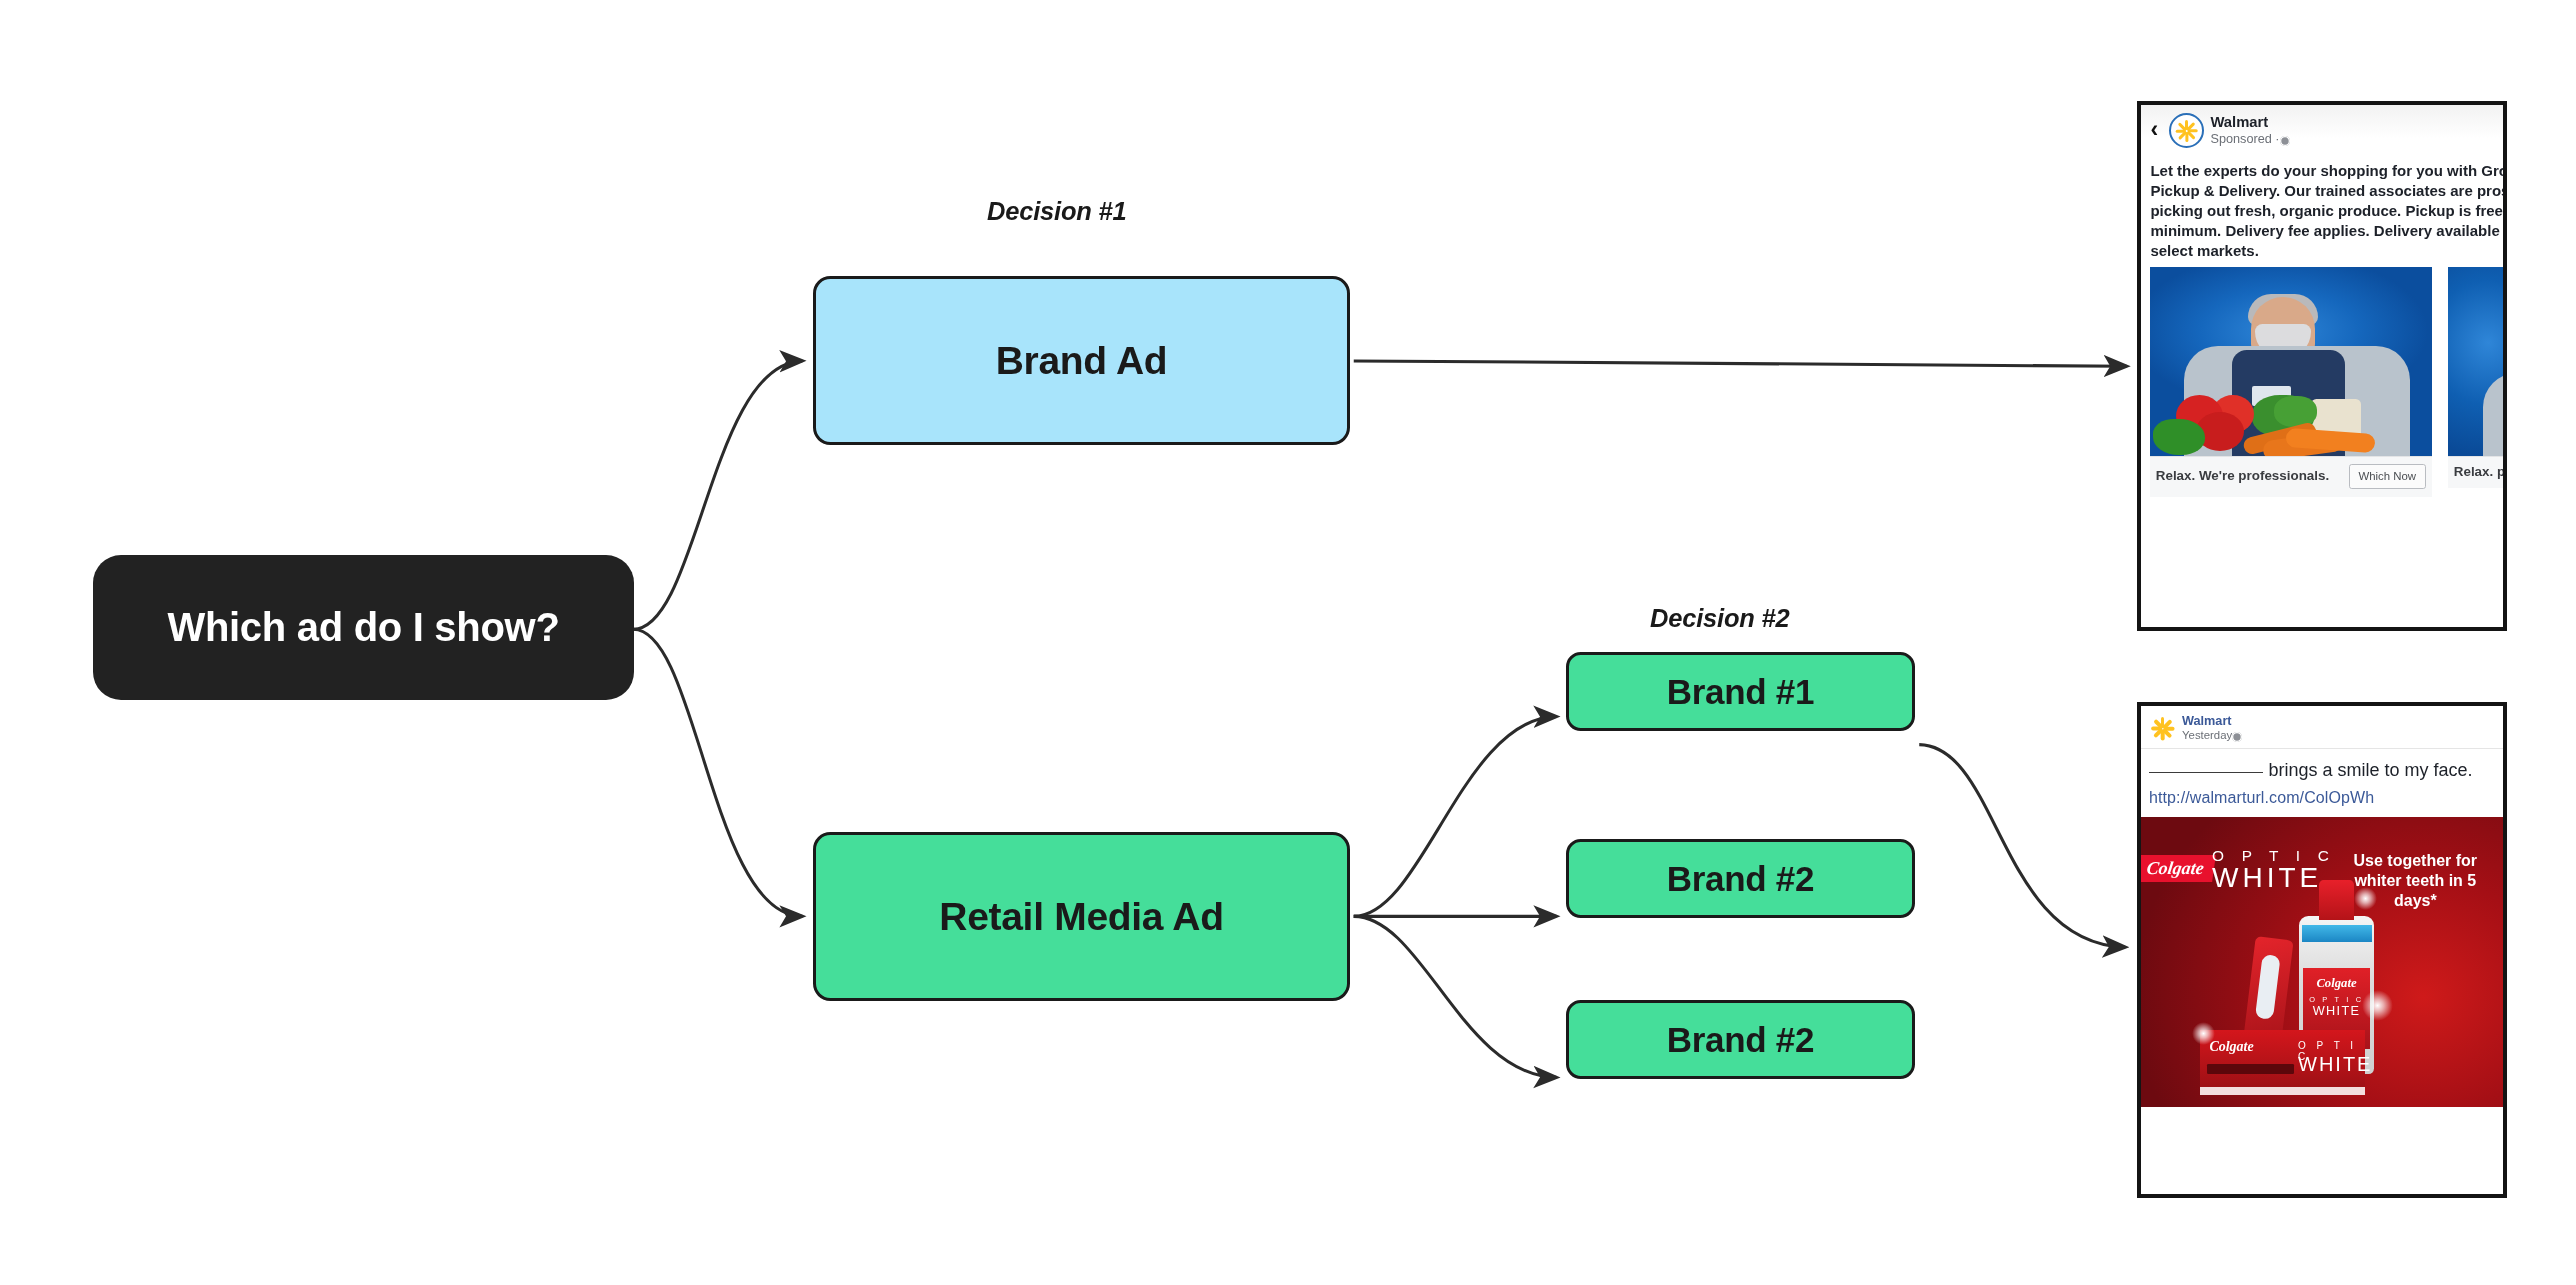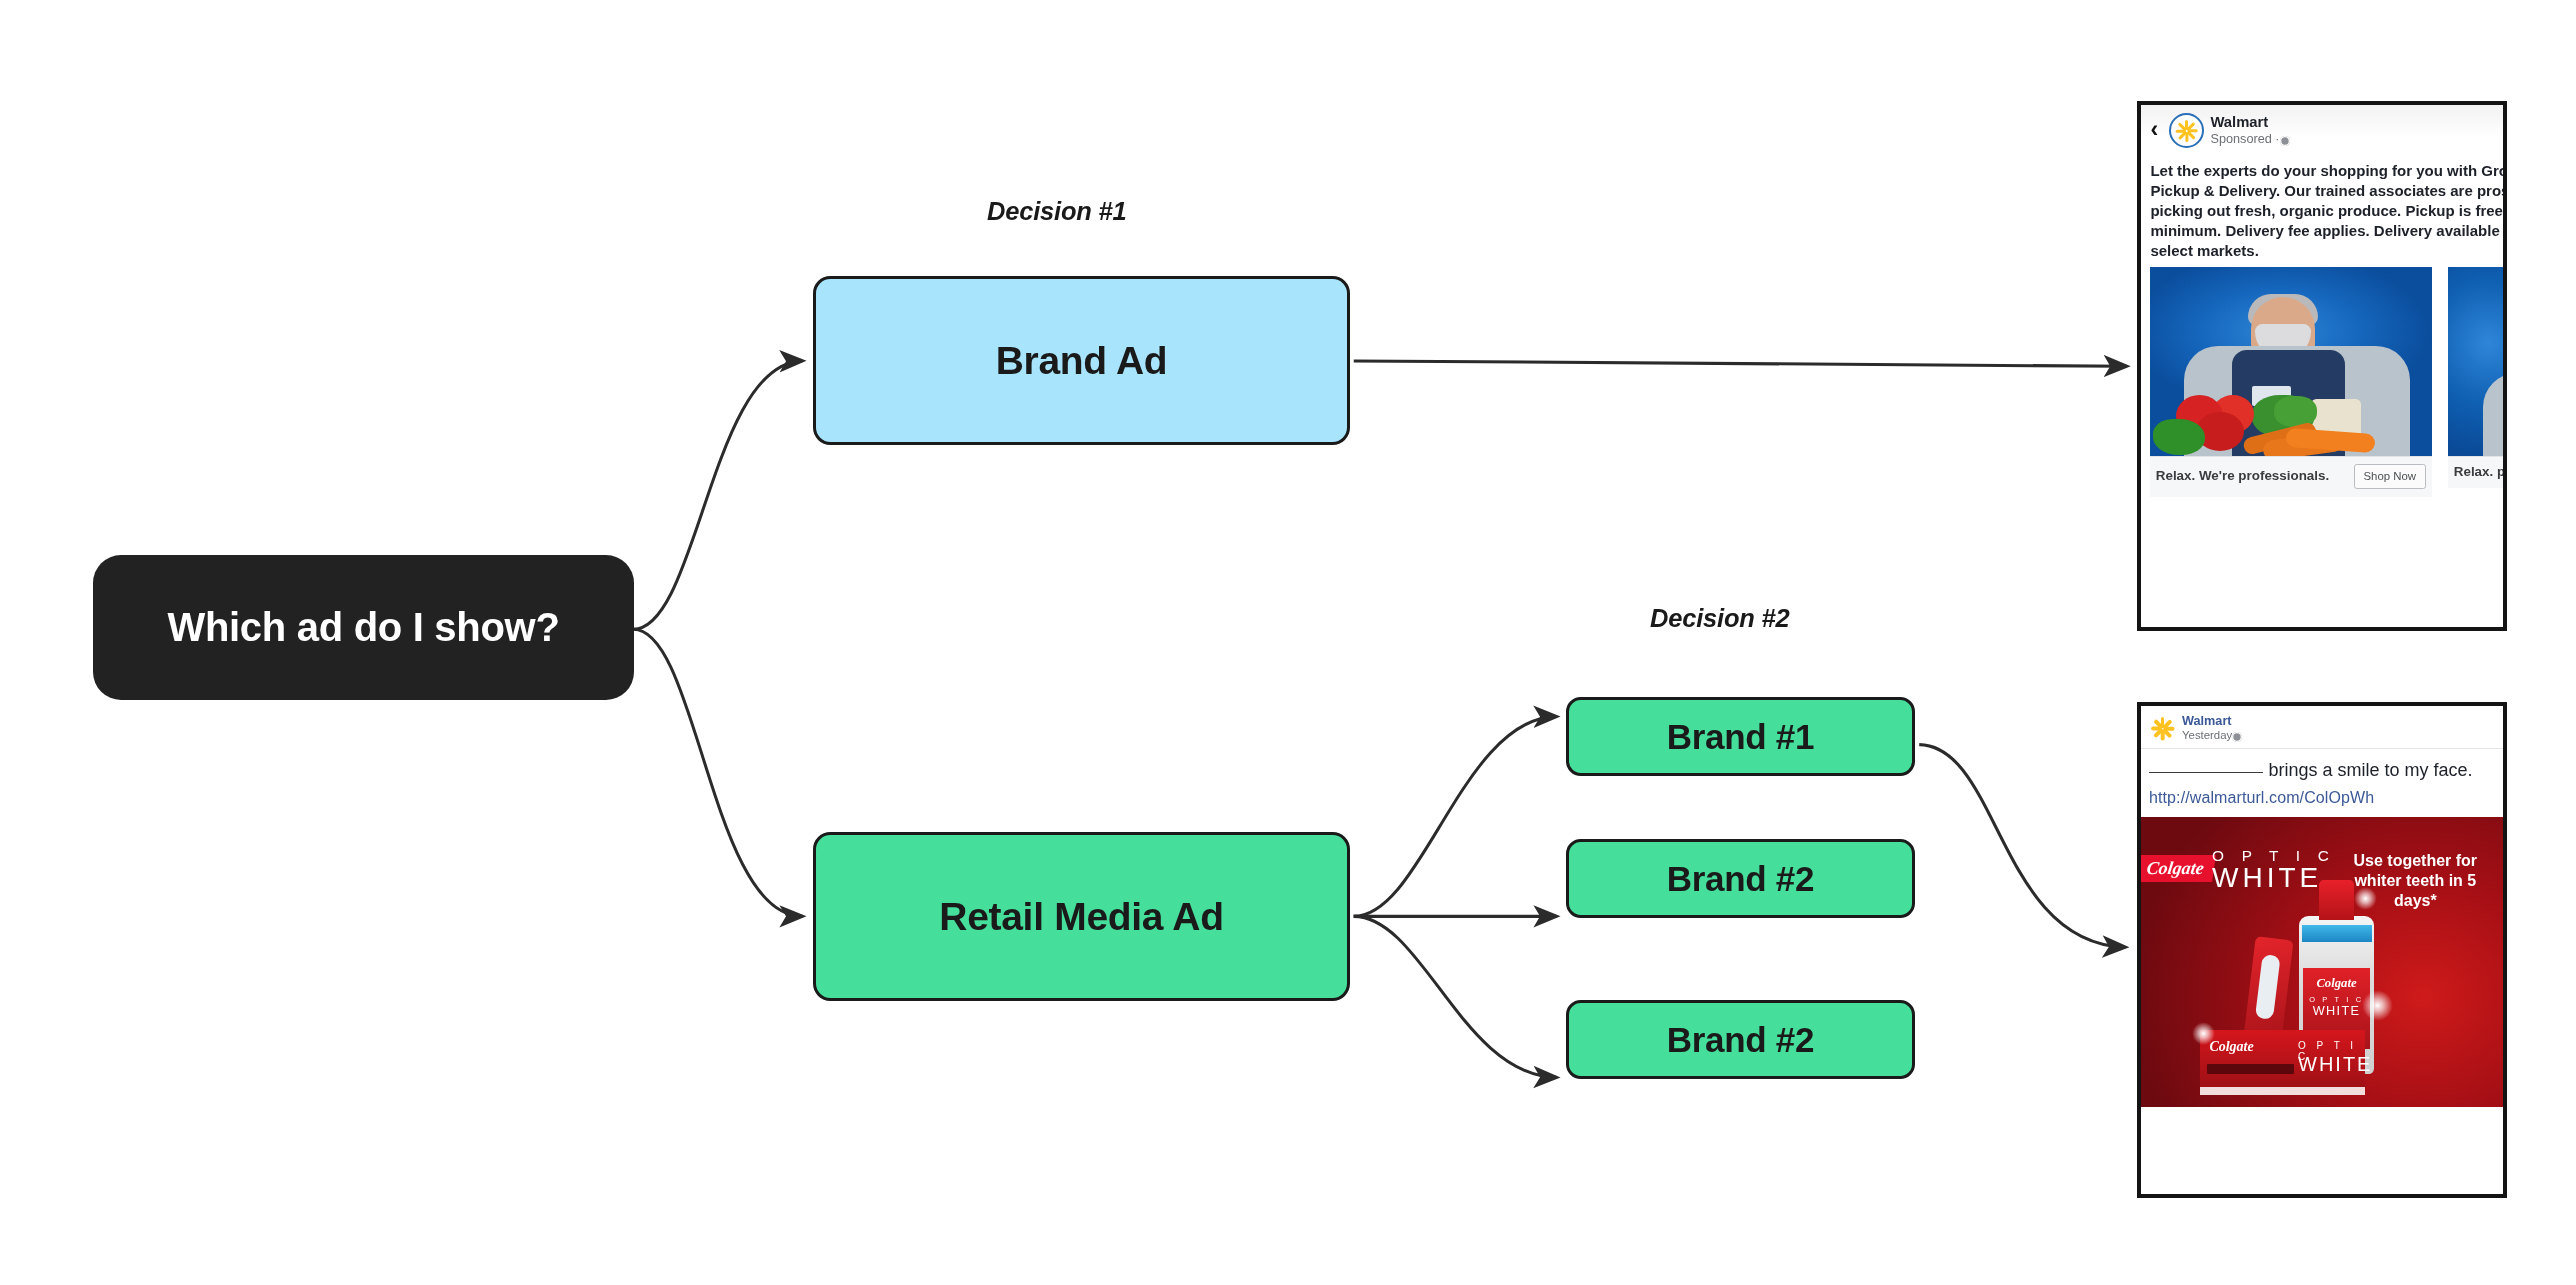--- a/index.html
+++ b/index.html
@@ -64,21 +64,21 @@
   }
   .node-green-sm {
     left: 1566px;
     width: 349px; height: 79px;
     background: #45DE9A;
     color: #1a1a1a;
     border: 3.4px solid #1a1a1a;
     border-radius: 14.8px;
     font-size: 35px;
   }
-  .n-brand1 { top: 697px; }
+  .n-brand1 { top: 652px; }
   .n-brand2a { top: 839px; }
   .n-brand2b { top: 1000px; }
 
   
   .caption {
     position: absolute;
     font-style: italic;
     font-weight: bold;
     font-size: 25.5px;
     color: #1a1a1a;
@@ -464,21 +464,21 @@
             <span class="veg v-tom1"></span>
             <span class="veg v-car3"></span>
             <span class="veg v-car1"></span>
             <span class="veg v-car2"></span>
             <span class="veg v-tom3"></span>
             <span class="veg v-pep"></span>
           </div>
         </div>
         <div class="card-foot">
           <div class="card-cta-text">Relax. We're professionals.</div>
-          <div class="shop-btn">Shop Now</div>
+          <div class="shop-btn">Which Now</div>
         </div>
       </div>
 
       <div class="card c2">
         <div class="card-img">
           <div class="assoc-shirt" style="left:26%;top:56%;width:90%;"></div>
         </div>
         <div class="card-foot">
           <div class="card-cta-text">Relax. profes</div>
         </div>

